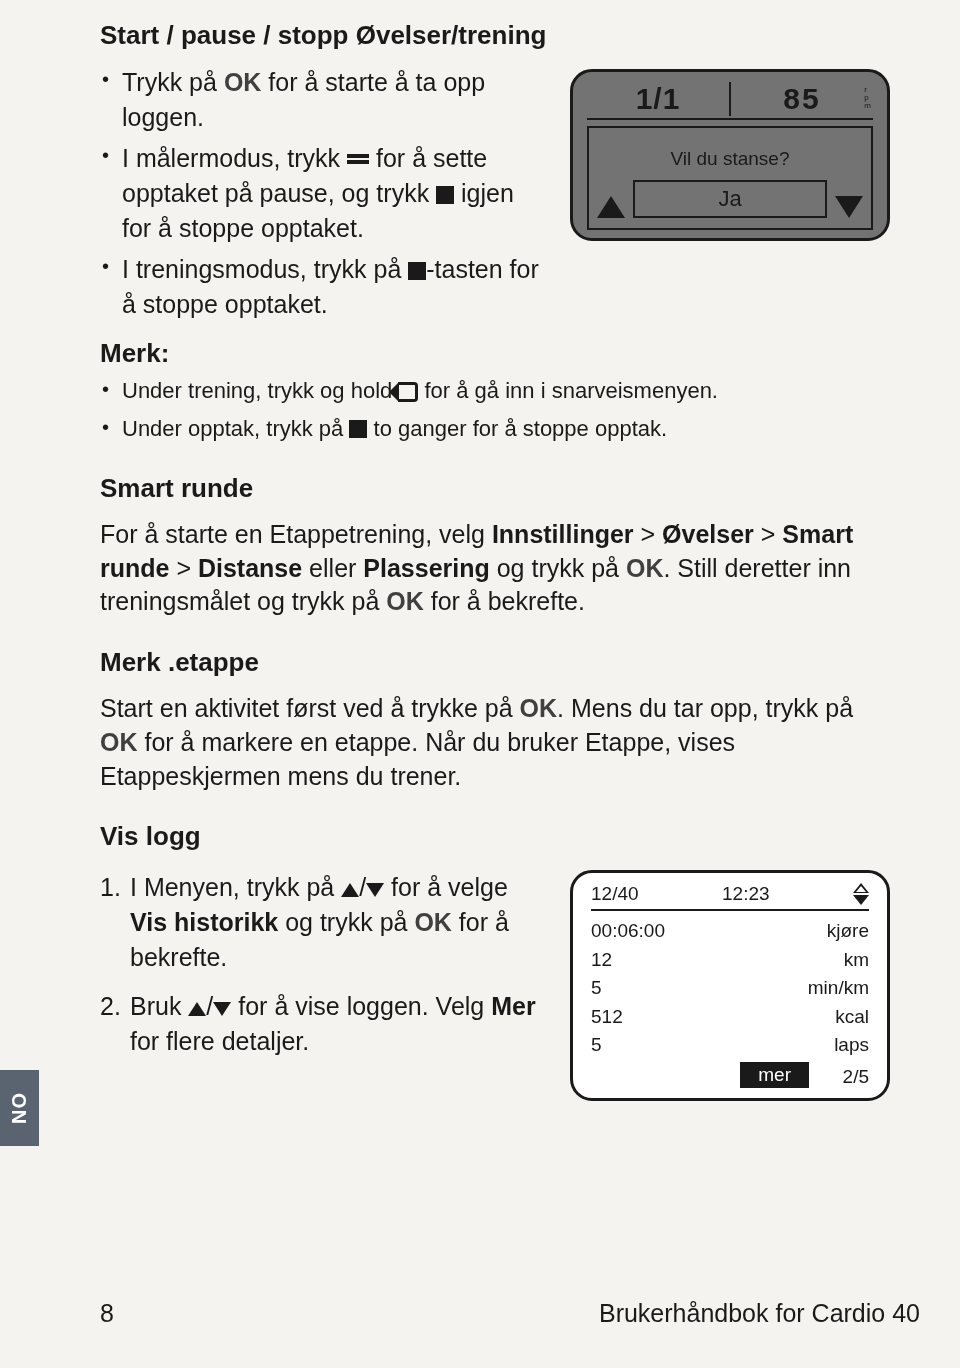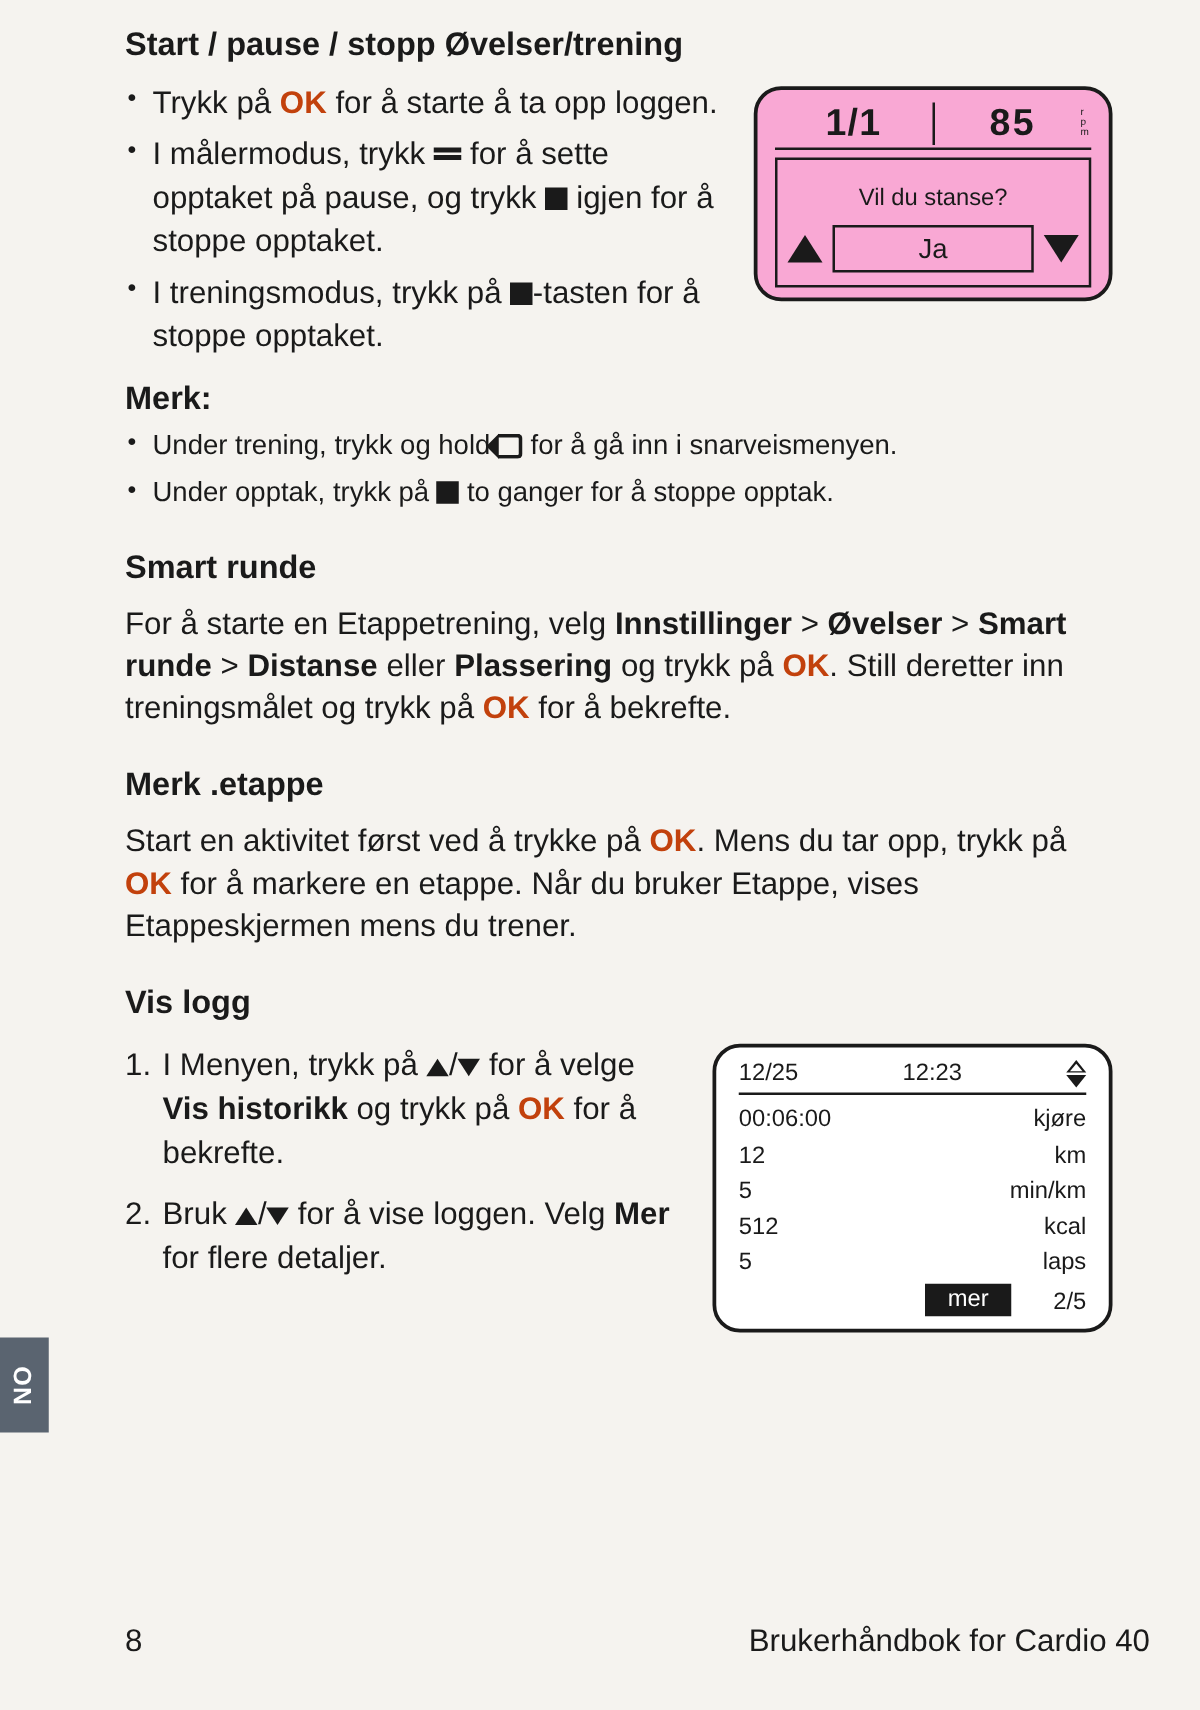--- a/index.html
+++ b/index.html
@@ -8,21 +8,21 @@
     height: 1368px;
     background: #f5f3ef;
     font-family: "Segoe UI", "Myriad Pro", Arial, sans-serif;
     color: #1a1a1a;
     position: relative;
     padding: 20px 70px 0 100px;
   }
   h2 { font-size: 26px; font-weight: 700; margin-bottom: 14px; }
   h2.mt { margin-top: 28px; }
   p { font-size: 25px; line-height: 1.35; }
-  .ok { color: #c2410c; font-weight: 700; }
+  .ok { color: #404040; font-weight: 700; }
   strong { font-weight: 700; }
 
   .bullets { list-style: none; margin-bottom: 10px; }
   .bullets li { position: relative; padding-left: 22px; font-size: 25px; line-height: 1.4; margin-bottom: 6px; }
   .bullets li::before { content: "•"; position: absolute; left: 2px; top: 0; font-size: 20px; }
 
   .flexrow { display: flex; align-items: flex-start; gap: 22px; }
   .flexgrow { flex: 1; }
 
   .note-label { font-weight: 700; font-size: 26px; margin-top: 6px; margin-bottom: 6px; }
@@ -38,29 +38,29 @@
   .ic-pause::before, .ic-pause::after { content: ""; position: absolute; left: 0; right: 0; height: 4px; background: #1a1a1a; }
   .ic-pause::before { top: 0; }
   .ic-pause::after { bottom: 0; }
   .ic-stop { width: 18px; height: 18px; background: #1a1a1a; vertical-align: -2px; }
   .ic-back { width: 20px; height: 20px; border: 3px solid #1a1a1a; border-left: none; border-radius: 0 4px 4px 0; position: relative; vertical-align: -4px; }
   .ic-back::before { content: ""; position: absolute; left: -9px; top: -3px; border-top: 10px solid transparent; border-bottom: 10px solid transparent; border-right: 10px solid #1a1a1a; }
   .tri-up { display: inline-block; width: 0; height: 0; border-left: 9px solid transparent; border-right: 9px solid transparent; border-bottom: 14px solid #1a1a1a; vertical-align: -1px; }
   .tri-down { display: inline-block; width: 0; height: 0; border-left: 9px solid transparent; border-right: 9px solid transparent; border-top: 14px solid #1a1a1a; vertical-align: -1px; }
 
   
-  .dev1 { width: 287px; border: 3px solid #1a1a1a; border-radius: 22px; background: #f9a8d4; padding: 10px 14px 8px; font-family: Arial, sans-serif; flex-shrink: 0; margin-top: 4px; }
+  .dev1 { width: 320px; border: 3px solid #1a1a1a; border-radius: 22px; background: #737373; padding: 10px 14px 8px; font-family: Arial, sans-serif; flex-shrink: 0; margin-top: 4px; }
   .dev1-top { display: flex; align-items: flex-end; justify-content: space-between; border-bottom: 2px solid #1a1a1a; padding-bottom: 2px; }
   .dev1-frac { font-size: 30px; font-weight: 700; font-family: "Arial Narrow", Arial, sans-serif; letter-spacing: 1px; flex:1; text-align:center; border-right:2px solid #1a1a1a; }
   .dev1-rpm-wrap { flex:1; display:flex; justify-content:center; align-items:flex-end; gap:4px; position:relative; }
   .dev1-rpm { font-size: 30px; font-weight: 700; font-family: "Arial Narrow", Arial, sans-serif; letter-spacing:2px; }
   .dev1-rpm-unit { font-size: 8px; line-height: 8px; position:absolute; right:2px; top:4px; }
   .dev1-box { border: 2px solid #1a1a1a; margin-top: 6px; padding: 20px 8px 10px; }
   .dev1-q { text-align: center; font-size: 19px; margin-bottom: 10px; }
-  .dev1-row { display: flex; align-items: center; justify-content: space-between; gap: 8px; }
+  .dev1-row { display: flex; align-items: flex-end; justify-content: space-between; gap: 8px; }
   .dev1-btn-up { width: 0; height: 0; border-left: 14px solid transparent; border-right: 14px solid transparent; border-bottom: 22px solid #1a1a1a; }
   .dev1-btn-down { width: 0; height: 0; border-left: 14px solid transparent; border-right: 14px solid transparent; border-top: 22px solid #1a1a1a; }
   .dev1-ja { flex: 1; border: 2px solid #1a1a1a; text-align: center; font-size: 22px; padding: 4px 0; }
   .dev1-bot { display:flex; align-items:center; gap:12px; padding-top:4px; justify-content:center; position:relative; }
   .dev1-clock { width: 22px; height: 22px; border: 2px solid #1a1a1a; border-radius: 50%; position: absolute; left:2px; top:6px; }
   .dev1-clock::before { content:""; position:absolute; left:9px; top:2px; width:2px; height:8px; background:#1a1a1a; }
   .dev1-clock::after { content:""; position:absolute; left:9px; top:8px; width:7px; height:2px; background:#1a1a1a; }
   .dev1-time { font-family: "Arial Black", Arial, sans-serif; font-weight: 900; font-size: 26px; letter-spacing: 1px; font-stretch: condensed; }
 
   
@@ -145,21 +145,21 @@
         <span>I Menyen, trykk på </span><span class="tri-up"></span>/<span class="tri-down"></span><span> for å velge </span><strong>Vis historikk</strong><span> og trykk på </span><span class="ok">OK</span><span> for å bekrefte.</span>
       </li>
       <li>
         <span class="numidx">2.</span>
         <span>Bruk </span><span class="tri-up"></span>/<span class="tri-down"></span><span> for å vise loggen. Velg </span><strong>Mer</strong><span> for flere detaljer.</span>
       </li>
     </ol>
   </div>
   <div class="dev2">
     <div class="dev2-top">
-      <span>12/25</span>
+      <span>12/40</span>
       <span>12:23</span>
       <span class="dev2-arrows">
         <span class="dev2-au2"></span>
           <span class="dev2-ad"></span>
       </span>
     </div>
     <div class="dev2-row">
         <span>00:06:00</span>
         <span>kjøre</span>
       </div>

